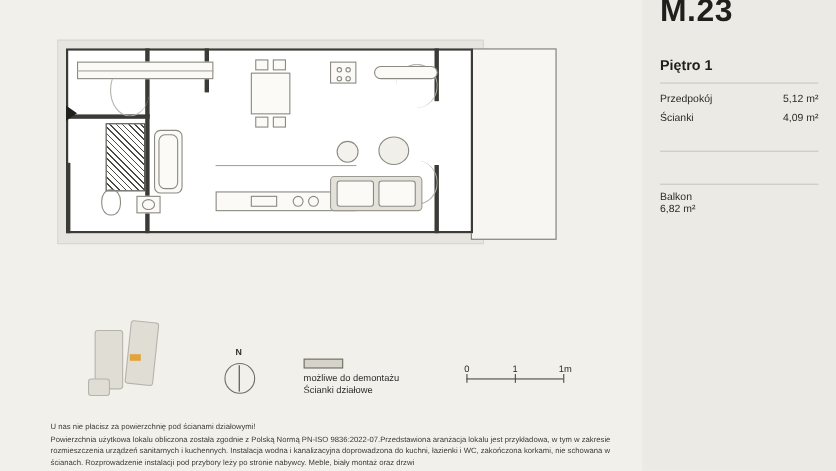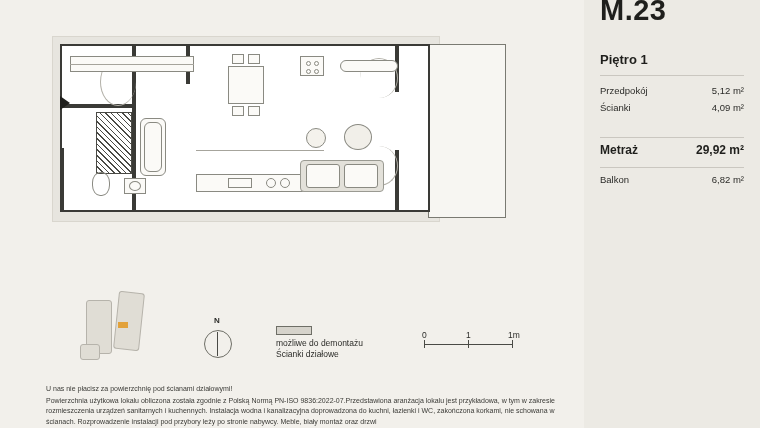--- a/index.html
+++ b/index.html
@@ -81,20 +81,21 @@
   }
   .extra-row {
     position: absolute;
     left: 16px;
     top: 174px;
     width: 144px;
     display: flex;
     justify-content: space-between;
     font-size: 9.5px;
     color: #2b2b28;
+    flex-direction: column;
   }
 
   
   .plan-wrap {
     position: absolute;
     left: 0; top: 0;
     width: 584px; height: 428px;
   }
   
   .context-block {
@@ -400,24 +401,20 @@
       <span class="room-area">5,12 m²</span>
     </div>
     <div class="room-row">
       <span class="room-name">Ścianki</span>
       <span class="room-area">4,09 m²</span>
     </div>
   </div>
 
   <div class="divider div-2"></div>
 
-  <div class="total-row">
-    <span>Metraż</span>
-    <span>29,92 m²</span>
-  </div>
 
   <div class="divider div-3"></div>
 
   <div class="extra-row">
     <span>Balkon</span>
     <span>6,82 m²</span>
   </div>
 
 </div>
 

